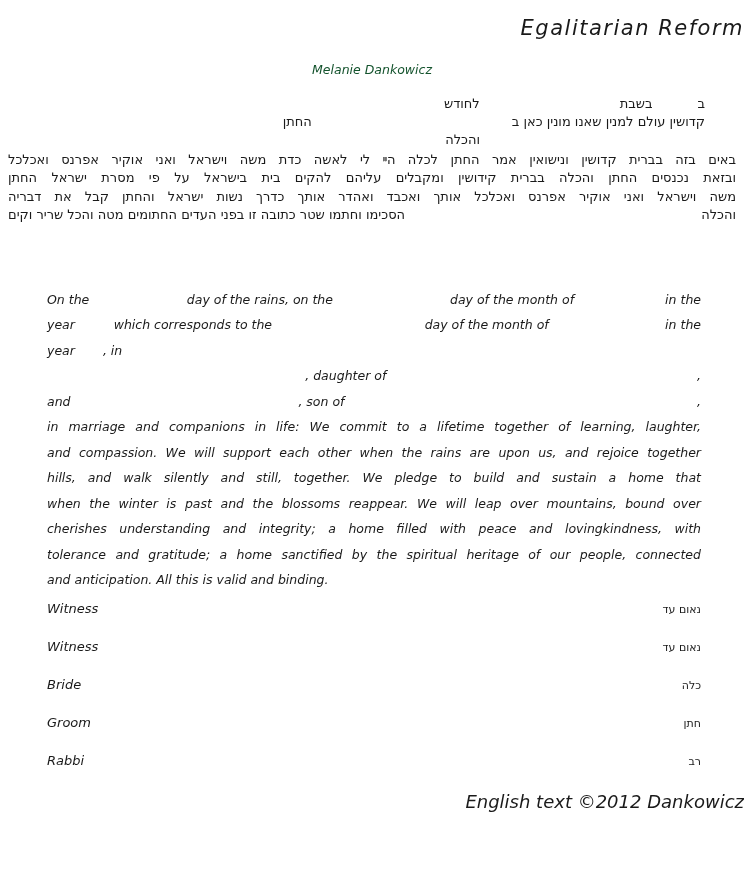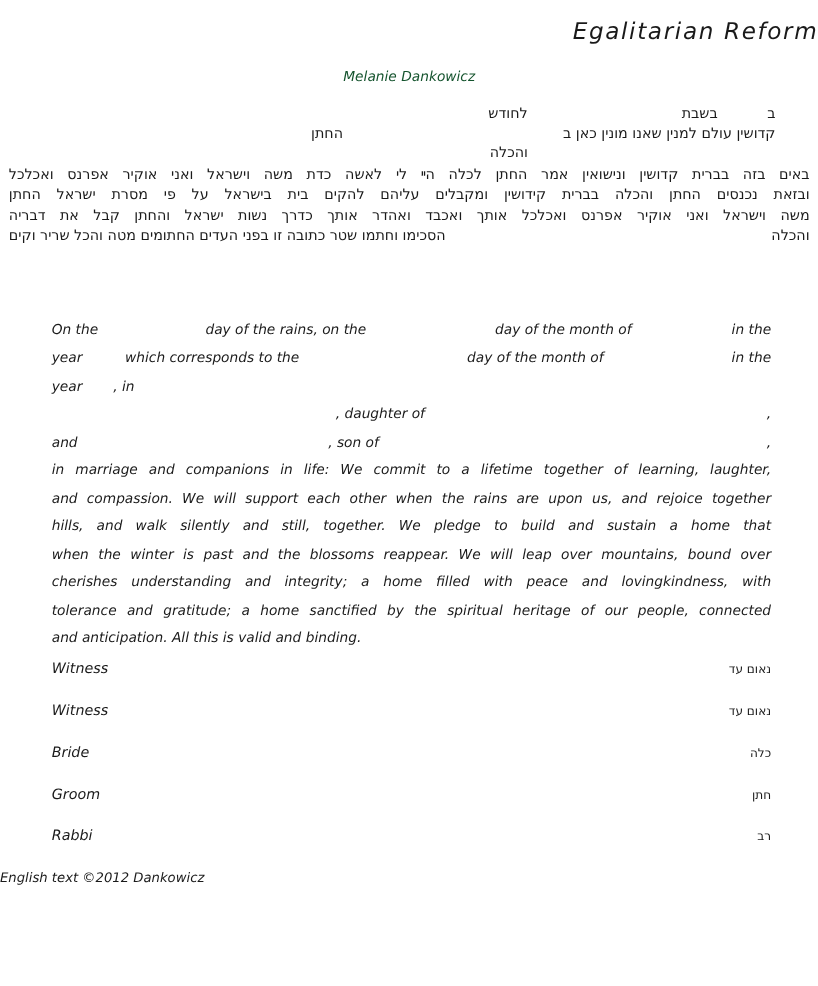--- a/index.html
+++ b/index.html
@@ -32,21 +32,21 @@
   .eng .jline{text-align:justify;text-align-last:justify;}
   .eng .leftline{text-align:left;}
 
   
   .sigs{margin-top:8px;padding:0 43px 0 47px;}
   .sig-row{display:flex;justify-content:space-between;align-items:baseline;height:24px;margin-bottom:14px;text-align:right;}
   .sig-en{font-size:13px;font-style:italic;}
   .sig-he{font-size:11px;direction:rtl;}
 
   
-  .footer{margin-top:4px;text-align:left;font-size:12px;font-style:italic;}
+  .footer{margin-top:4px;text-align:right;font-size:18px;font-style:italic;}
 </style>
 </head>
 <body>
 
 <div class="title en">Egalitarian Reform</div>
 <div class="subtitle en">Melanie Dankowicz</div>
 
 <div class="heb-open">
   <div class="row">
     <span class="he">ב</span>

